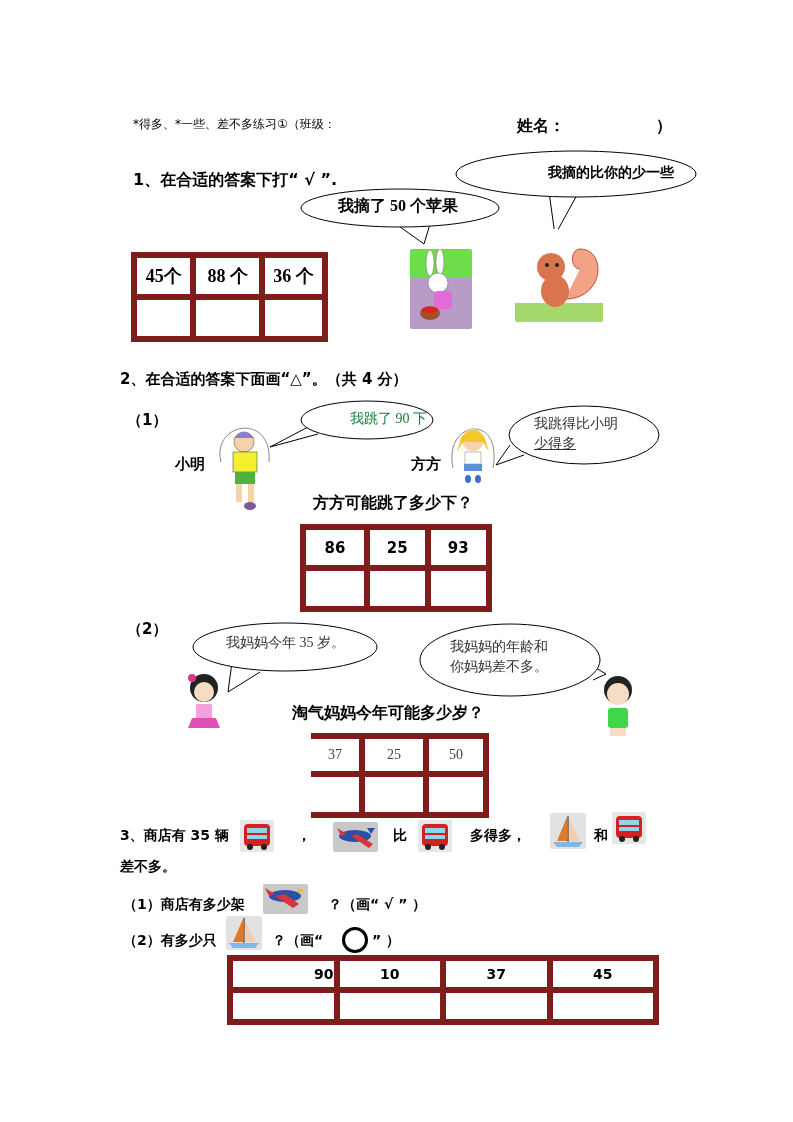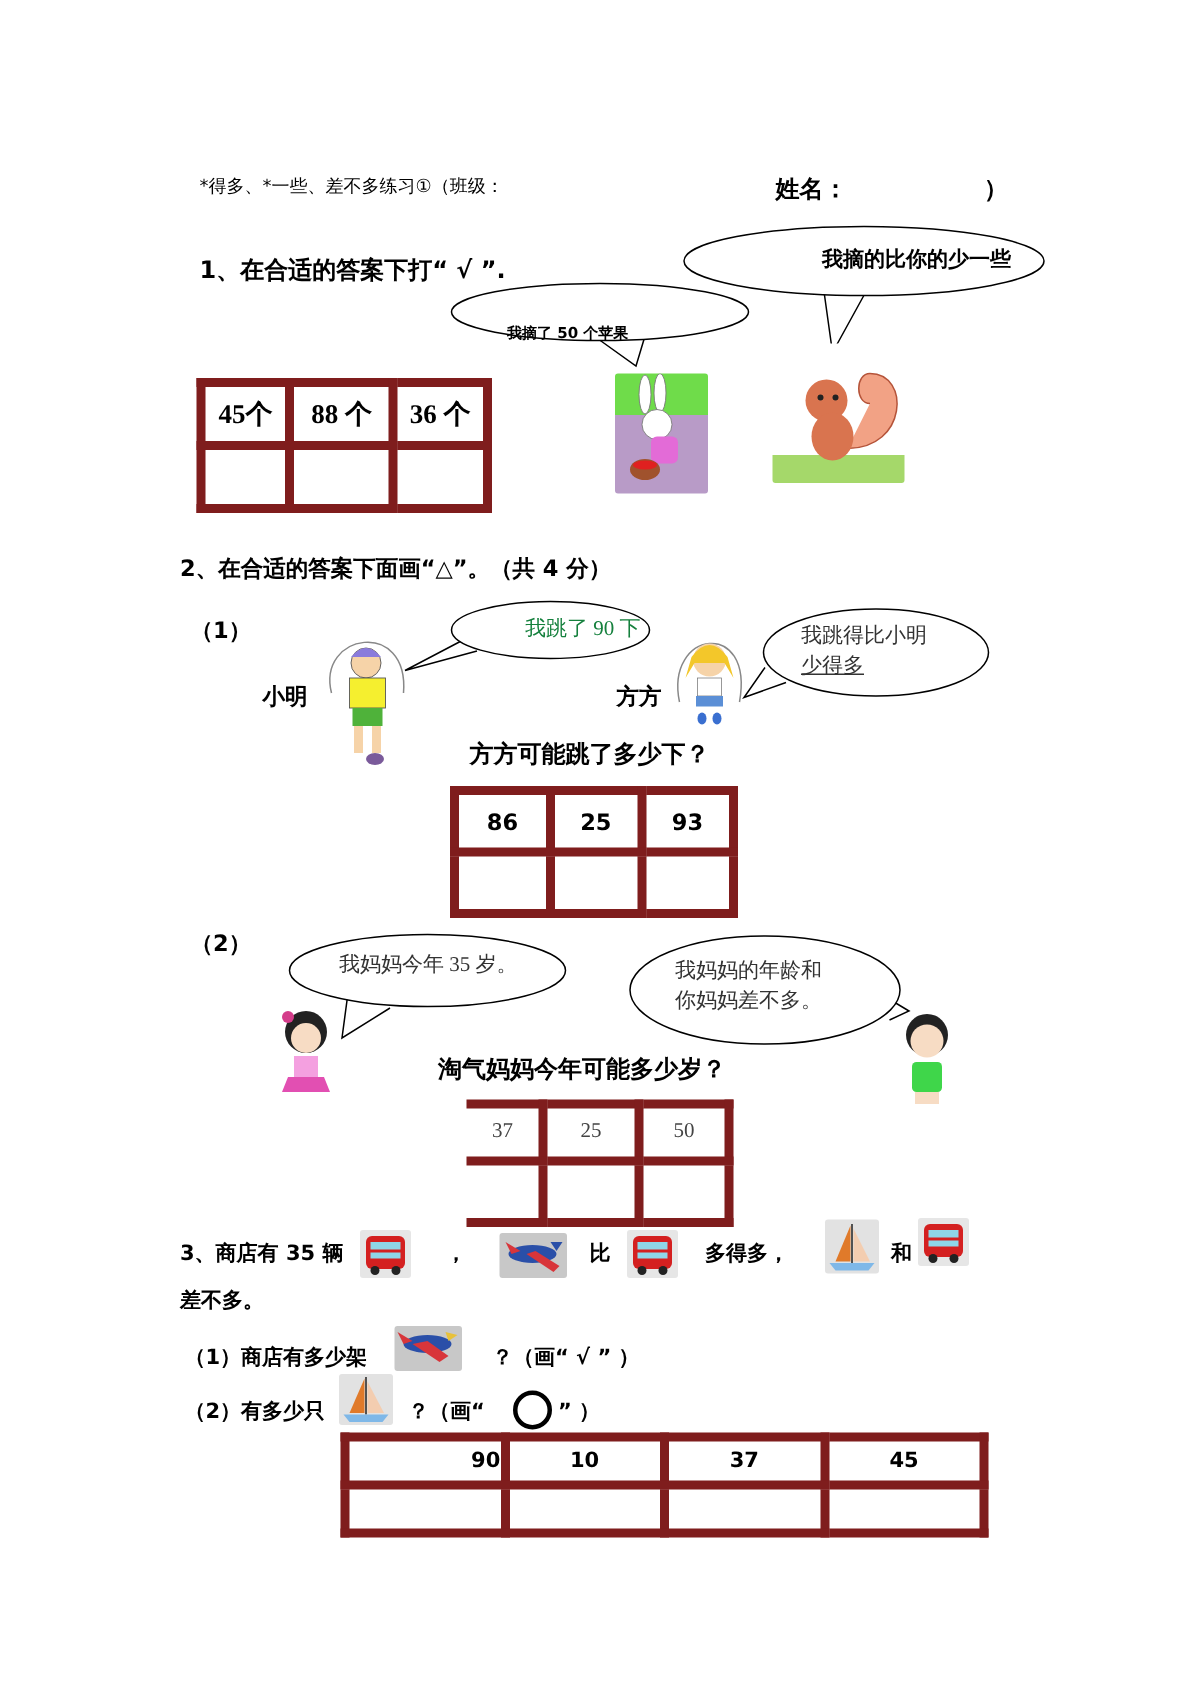--- a/index.html
+++ b/index.html
@@ -34,21 +34,21 @@
     <ellipse cx="121" cy="24" rx="120" ry="23" fill="#fff" stroke="#000" stroke-width="1"></ellipse>
   </svg>
   <div class="txt b" style="left:45px;top:14px;font-size:14px;margin-left:48px;">我摘的比你的少一些</div>
 </div>
 
 <div class="bubble" style="left:300px;top:188px;width:200px;height:70px;">
   <svg width="200" height="70">
     <path d="M 96 36 L 124 56 L 130 36" fill="#fff" stroke="#000" stroke-width="1"></path>
     <ellipse cx="100" cy="20" rx="99" ry="19" fill="#fff" stroke="#000" stroke-width="1"></ellipse>
   </svg>
-  <div class="txt b" style="left:38px;top:27px;font-size:10px;">我摘了 50 个苹果</div>
+  <div class="txt b" style="left:38px;top:8px;font-size:16px;font-family:Liberation Serif, serif;">我摘了 50 个苹果</div>
 </div>
 
 <table class="grid" style="left:131px;top:252px;width:197px;">
   <tbody>
       <tr style="height:42px;">
     <td style="width:57px;font-size:18px;" class="serif b">45个</td>
     <td style="width:67px;font-size:18px;" class="serif b">88 个</td>
     <td style="width:61px;font-size:18px;" class="serif b">36 个</td>
   </tr>
   <tr style="height:42px;">

